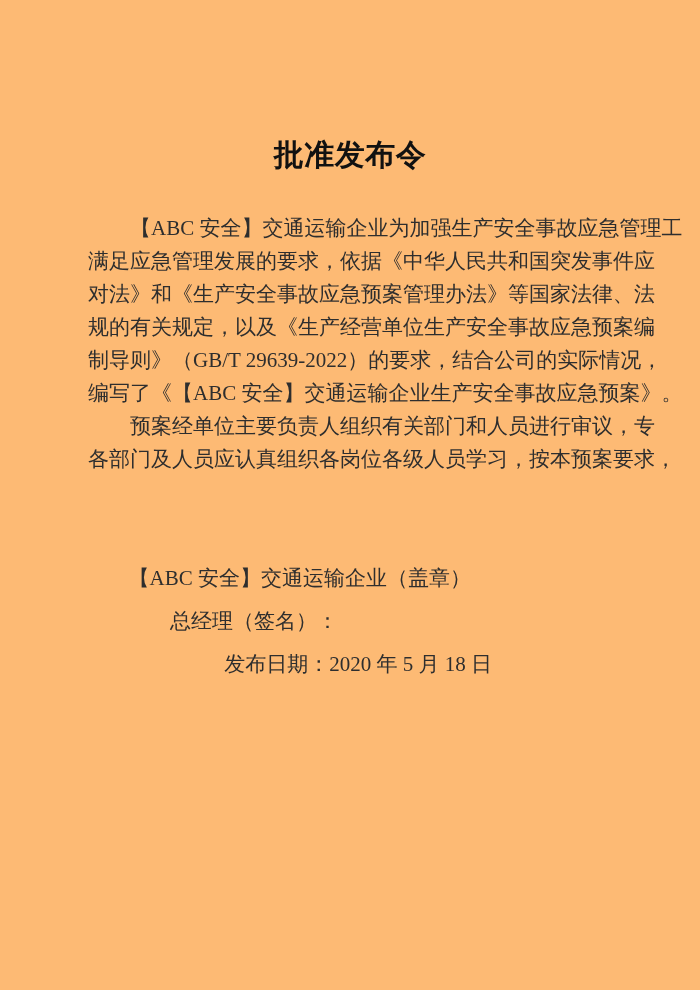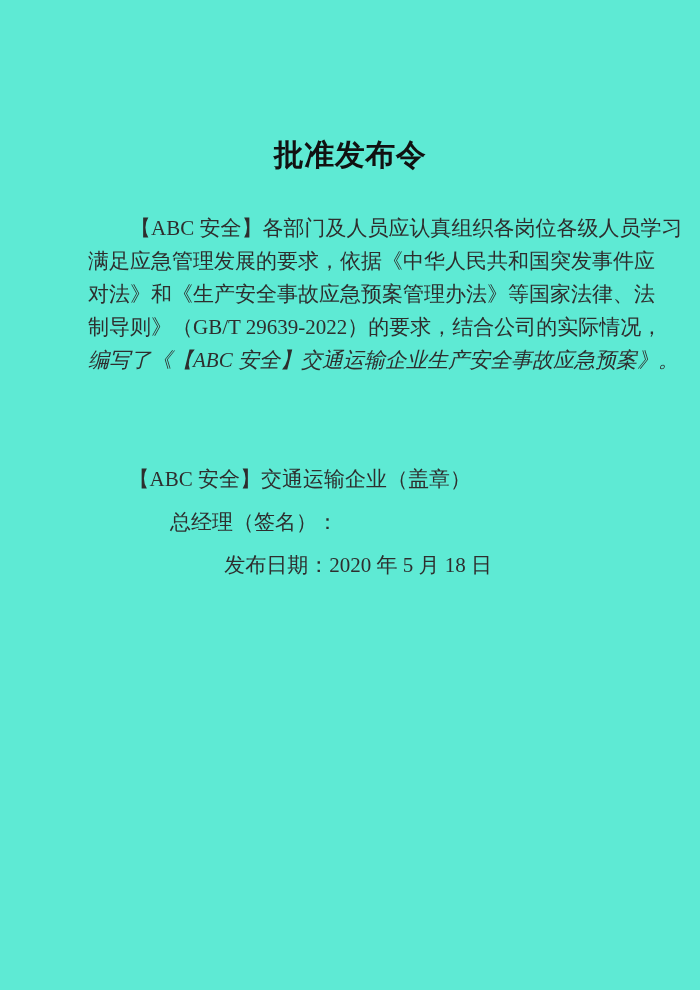--- a/index.html
+++ b/index.html
@@ -6,21 +6,21 @@
     margin: 0;
     padding: 0;
     background: #888;
     font-family: "Liberation Serif", "DejaVu Serif", serif;
   }
   .page {
     position: relative;
     width: 700px;
     height: 990px;
     margin: 0 auto;
-    background: #5eead4;
+    background: #fdba74;
     box-sizing: border-box;
     padding-top: 139px;
     overflow: hidden;
     color: #2e2e2e;
   }
   .title {
     margin: 0;
     font-size: 30px;
     line-height: 31px;
     height: 31px;
@@ -40,21 +40,20 @@
     height: 33px;
     white-space: nowrap;
     text-align: justify;
     text-align-last: justify;
     text-justify: inter-character;
   }
   .line.indent { text-indent: 42px; }
   .line.endpara {
     text-align: left;
     text-align-last: left;
-    font-style: italic;
   }
   .signature-block {
     margin-top: 81px;
     width: 568px;
   }
   .sig-line {
     margin: 0;
     font-size: 21px;
     line-height: 43px;
     height: 43px;
@@ -66,26 +65,29 @@
   .sig-line.date    { padding-right: 76px; }
 </style>
 </head>
 <body>
 
 <div class="page">
 
   <h1 class="title">批准发布令</h1>
 
   <div class="body-block">
-    <p class="line indent">【ABC 安全】各部门及人员应认真组织各岗位各级人员学习</p>
+    <p class="line indent">【ABC 安全】交通运输企业为加强生产安全事故应急管理工</p>
     <p class="line">满足应急管理发展的要求，依据《中华人民共和国突发事件应</p>
     <p class="line">对法》和《生产安全事故应急预案管理办法》等国家法律、法</p>
+    <p class="line">规的有关规定，以及《生产经营单位生产安全事故应急预案编</p>
     <p class="line">制导则》（GB/T 29639-2022）的要求，结合公司的实际情况，</p>
     <p class="line endpara">编写了《【ABC 安全】交通运输企业生产安全事故应急预案》。</p>
 
+    <p class="line indent">预案经单位主要负责人组织有关部门和人员进行审议，专</p>
+    <p class="line">各部门及人员应认真组织各岗位各级人员学习，按本预案要求，</p>
   </div>
 
   <div class="signature-block">
     <p class="sig-line company">【ABC 安全】交通运输企业（盖章）</p>
     <p class="sig-line manager">总经理（签名）：</p>
     <p class="sig-line date">发布日期：2020 年 5 月 18 日</p>
   </div>
 
 </div>
 

